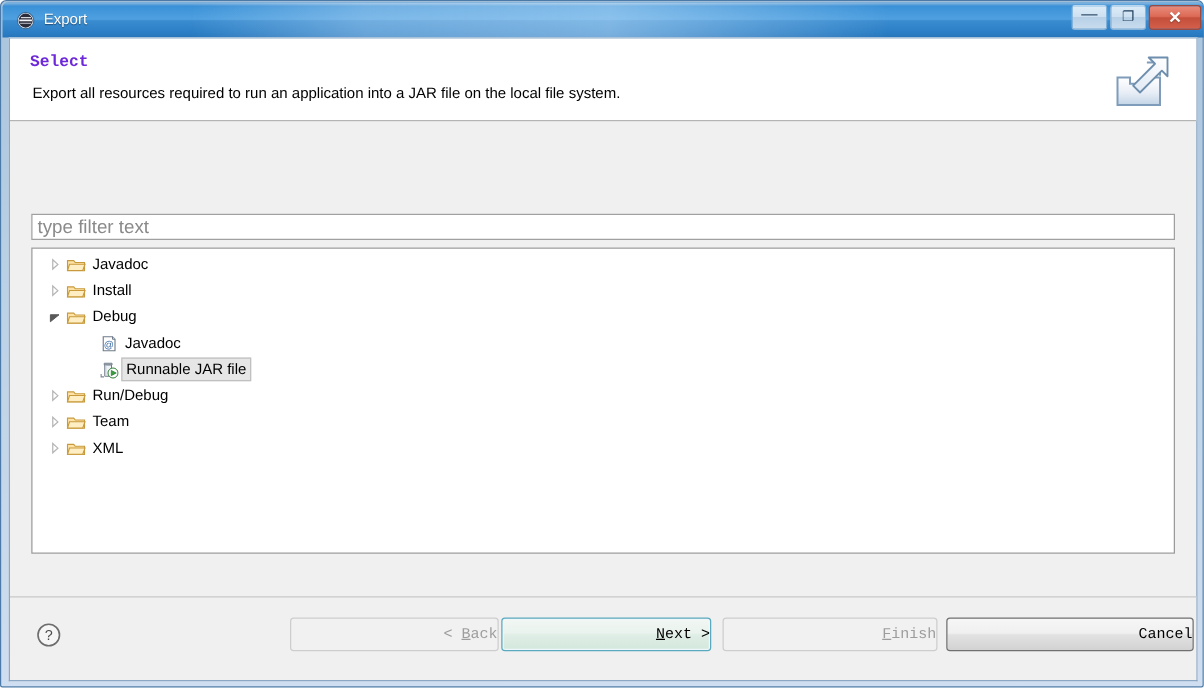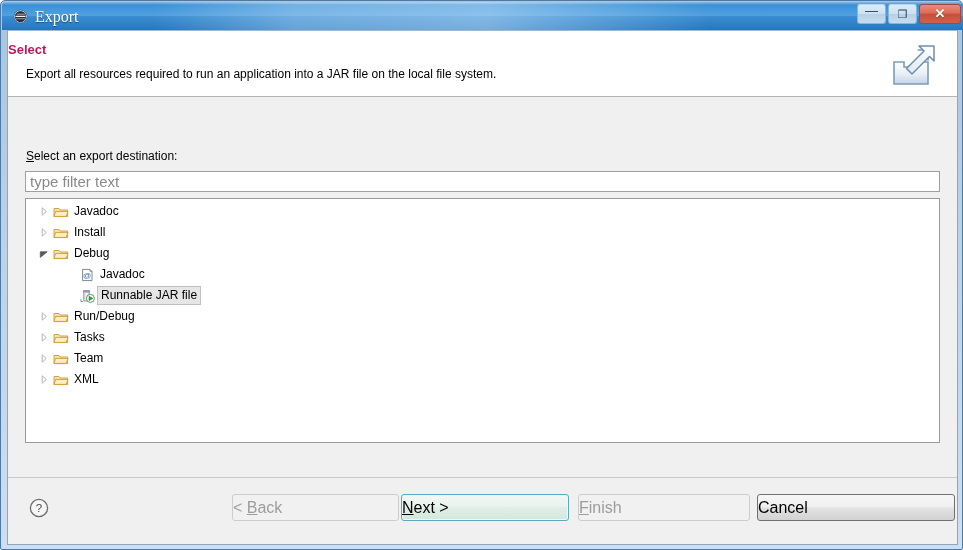--- a/index.html
+++ b/index.html
@@ -60,25 +60,24 @@
     background: linear-gradient(to bottom, rgba(255,255,255,0.45), rgba(255,255,255,0));
   }
   #app-icon {
     position: absolute;
     left: 11px; top: 7px;
     width: 15px; height: 15px;
   }
   #title-text {
     position: absolute;
     left: 33px; top: 6px;
-    font-size: 16px;
+    font-size: 12px;
     color: #ffffff;
     text-shadow: 0 1px 1px rgba(0,0,0,0.45);
     white-space: nowrap;
-    font-family: Liberation Serif, serif;
   }
 
   
   .winbtn {
     position: absolute;
     top: 2px;
     height: 20px;
     box-sizing: border-box;
     border: 1px solid #8ab4d8;
     border-top-color: #b9d6ee;
@@ -121,24 +120,25 @@
     left: 0; top: 0;
     width: 949px;
     height: 66px;
     box-sizing: border-box;
     background: #ffffff;
     border-bottom: 1px solid #b4b4b4;
     overflow: hidden;
   }
   #banner-title {
     position: absolute;
-    left: 0; top: 11px;
+    left: 16px; top: 11px;
     font-size: 13px;
     font-weight: bold;
-    color: #be185d;
+    color: #6d28d9;
+    font-family: Liberation Mono, monospace;
   }
   #banner-desc {
     position: absolute;
     left: 18px; top: 36px;
     font-size: 12px;
     color: #000000;
     white-space: nowrap;
   }
   #banner-icon {
     position: absolute;
@@ -235,23 +235,23 @@
   #help-icon {
     position: absolute;
     left: 21px; top: 20px;
     width: 20px; height: 20px;
   }
   .dlgbtn {
     position: absolute;
     top: 16px;
     height: 27px;
     box-sizing: border-box;
-    font-family: Liberation Sans, sans-serif;
-    font-size: 16px;
-    text-align: left;
+    font-family: Liberation Mono, monospace;
+    font-size: 12px;
+    text-align: right;
     line-height: 25px;
     border-radius: 3px;
     cursor: default;
     white-space: nowrap;
   }
   .dlgbtn .mnem { text-decoration: underline; }
 
   .dlgbtn.normal {
     background: linear-gradient(to bottom, #f6f6f6 0%, #f0f0f0 46%, #e2e2e2 52%, #d2d2d2 100%);
     border: 1px solid #707070;
@@ -324,21 +324,20 @@
 
         <path d="M6 22 H16 V27 H30 V22 H40 V44 H6 Z" fill="url(#trayg)" stroke="#7f9cba" stroke-width="1.6" stroke-linejoin="miter"></path>
 
         <path d="M20 30 L40 10 M40 10 L29.5 10 M40 10 L40 20.5" fill="none" stroke="#7f9cba" stroke-width="1.6"></path>
         <path d="M31 6 L46 6 L46 21 L41.5 16.5 L24 34 L18.5 28.5 L36 11 Z" fill="url(#arrg)" stroke="#6e8eae" stroke-width="1.5" stroke-linejoin="round"></path>
       </svg>
     </div>
 
     <div id="content">
 
-      <div id="dest-label"><span class="mnem">S</span><span>elect an export destination:</span></div>
 
       <input id="filter-input" type="text" placeholder="type filter text" style="">
 
       <div id="tree-box">
           <div class="tree-row" style="margin-top: 2px;">
             <svg viewBox="0 0 16 16" class="twisty" style="left: 10px;">
               <path d="M6.2 4.3 L10.3 8 L6.2 11.7 Z" fill="#ffffff" stroke="#b6b6b6" stroke-width="1"></path>
             </svg>
             <svg viewBox="0 0 16 16" class="ticon" style="left: 27px;">
       <path d="M1 4.5 L6 4.5 L7.2 6 L14.6 6 L14.6 12.6 L1 12.6 Z" fill="#ffe3a6" stroke="#c89a3c" stroke-width="0.9"></path>
@@ -398,30 +397,20 @@
             <span class="tlabel" style="left: 45px;">Run/Debug</span>
           </div>
           <div class="tree-row">
             <svg viewBox="0 0 16 16" class="twisty" style="left: 10px;">
               <path d="M6.2 4.3 L10.3 8 L6.2 11.7 Z" fill="#ffffff" stroke="#b6b6b6" stroke-width="1"></path>
             </svg>
             <svg viewBox="0 0 16 16" class="ticon" style="left: 27px;">
       <path d="M1 4.5 L6 4.5 L7.2 6 L14.6 6 L14.6 12.6 L1 12.6 Z" fill="#ffe3a6" stroke="#c89a3c" stroke-width="0.9"></path>
       <path d="M2.6 7.4 L15 7.4 L13.2 12.4 L1 12.4 Z" fill="#ffeec4" stroke="#c89a3c" stroke-width="0.9"></path>
             </svg>
-            <span class="tlabel" style="left: 45px;">Tasks</span>
-          </div>
-          <div class="tree-row">
-            <svg viewBox="0 0 16 16" class="twisty" style="left: 10px;">
-              <path d="M6.2 4.3 L10.3 8 L6.2 11.7 Z" fill="#ffffff" stroke="#b6b6b6" stroke-width="1"></path>
-            </svg>
-            <svg viewBox="0 0 16 16" class="ticon" style="left: 27px;">
-      <path d="M1 4.5 L6 4.5 L7.2 6 L14.6 6 L14.6 12.6 L1 12.6 Z" fill="#ffe3a6" stroke="#c89a3c" stroke-width="0.9"></path>
-      <path d="M2.6 7.4 L15 7.4 L13.2 12.4 L1 12.4 Z" fill="#ffeec4" stroke="#c89a3c" stroke-width="0.9"></path>
-            </svg>
             <span class="tlabel" style="left: 45px;">Team</span>
           </div>
           <div class="tree-row">
             <svg viewBox="0 0 16 16" class="twisty" style="left: 10px;">
               <path d="M6.2 4.3 L10.3 8 L6.2 11.7 Z" fill="#ffffff" stroke="#b6b6b6" stroke-width="1"></path>
             </svg>
             <svg viewBox="0 0 16 16" class="ticon" style="left: 27px;">
       <path d="M1 4.5 L6 4.5 L7.2 6 L14.6 6 L14.6 12.6 L1 12.6 Z" fill="#ffe3a6" stroke="#c89a3c" stroke-width="0.9"></path>
       <path d="M2.6 7.4 L15 7.4 L13.2 12.4 L1 12.4 Z" fill="#ffeec4" stroke="#c89a3c" stroke-width="0.9"></path>
             </svg>

